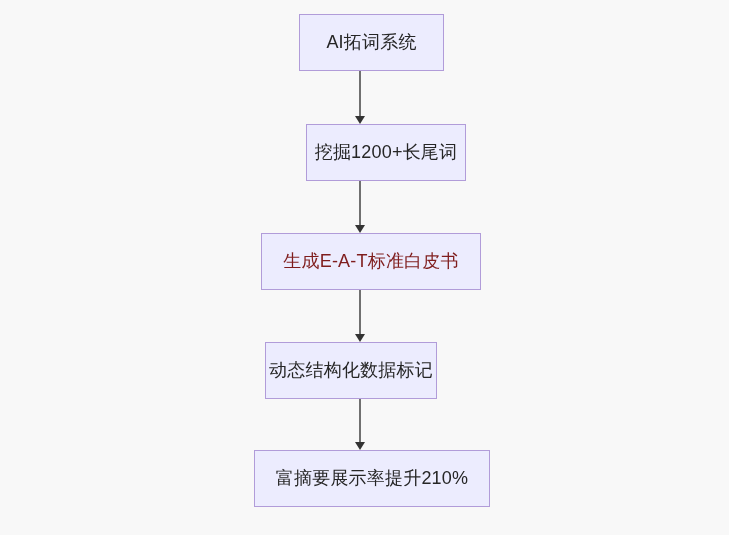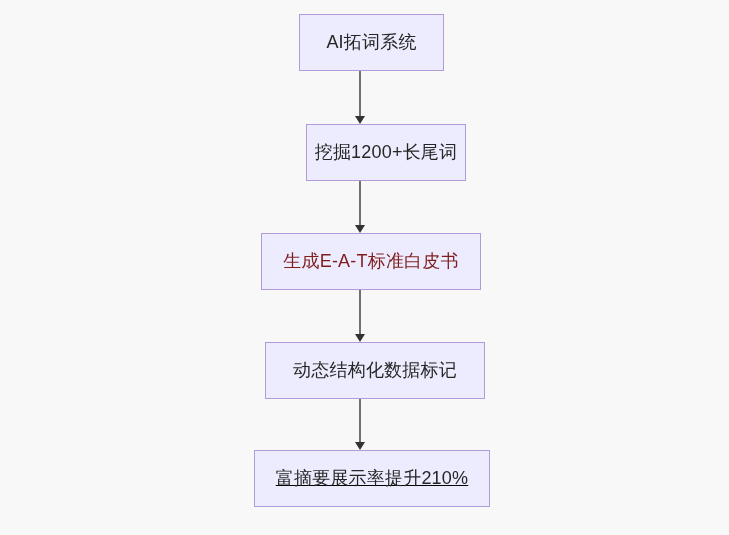--- a/index.html
+++ b/index.html
@@ -84,26 +84,26 @@
 
   <div class="node" style="left: 261px; top: 233px; width: 220px; background: rgb(236, 236, 254); border-color: rgb(177, 156, 217);">
     <span class="node-label" style="color: #7f1d1d;">生成E-A-T标准白皮书</span>
   </div>
 
   <div class="connector" style="left: 348px; top: 290px; height: 52px;">
     <div class="stem" style="background: rgb(112, 112, 112);"></div>
     <div class="head" style="border-top-color: rgb(51, 51, 51);"></div>
   </div>
 
-  <div class="node" style="left: 265px; top: 342px; width: 220px; background: rgb(236, 236, 254); border-color: rgb(177, 156, 217);">
+  <div class="node" style="left: 265px; top: 342px; width: 172px; background: rgb(236, 236, 254); border-color: rgb(177, 156, 217);">
     <span class="node-label" style="color: rgb(38, 38, 38);">动态结构化数据标记</span>
   </div>
 
   <div class="connector" style="left: 348px; top: 399px; height: 51px;">
     <div class="stem" style="background: rgb(112, 112, 112);"></div>
     <div class="head" style="border-top-color: rgb(51, 51, 51);"></div>
   </div>
 
-  <div class="node" style="left: 254px; top: 450px; width: 236px; background: rgb(236, 236, 254); border-color: rgb(177, 156, 217); text-decoration: underline;">
+  <div class="node" style="left: 254px; top: 450px; width: 236px; background: rgb(236, 236, 254); border-color: rgb(177, 156, 217);">
     <span class="node-label" style="color: rgb(38, 38, 38);">富摘要展示率提升210%</span>
   </div>
 
 </div>
 
 </body></html>

